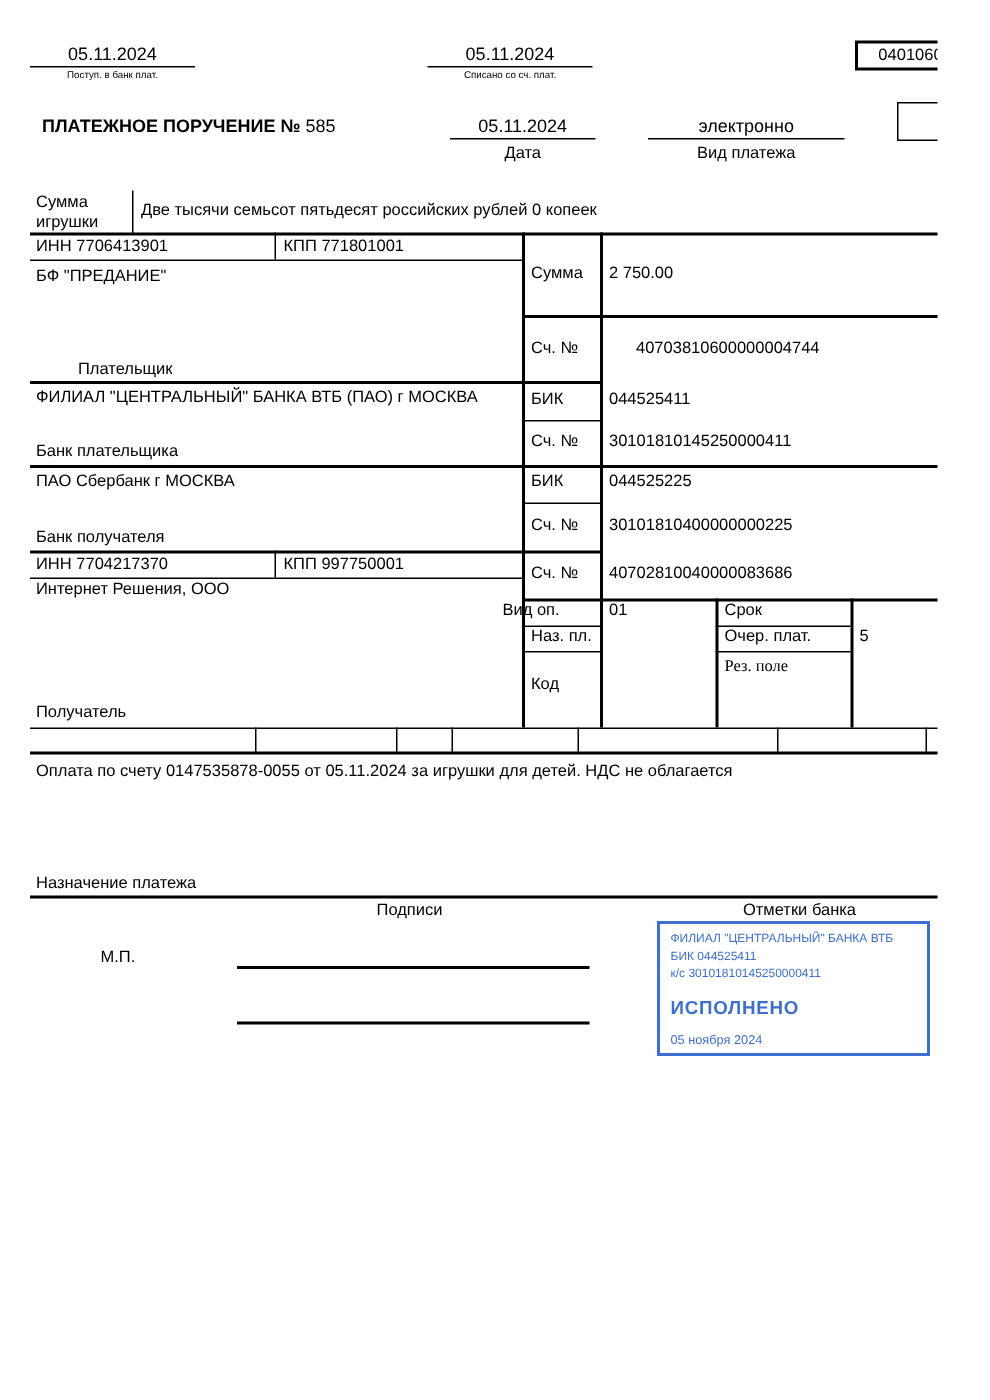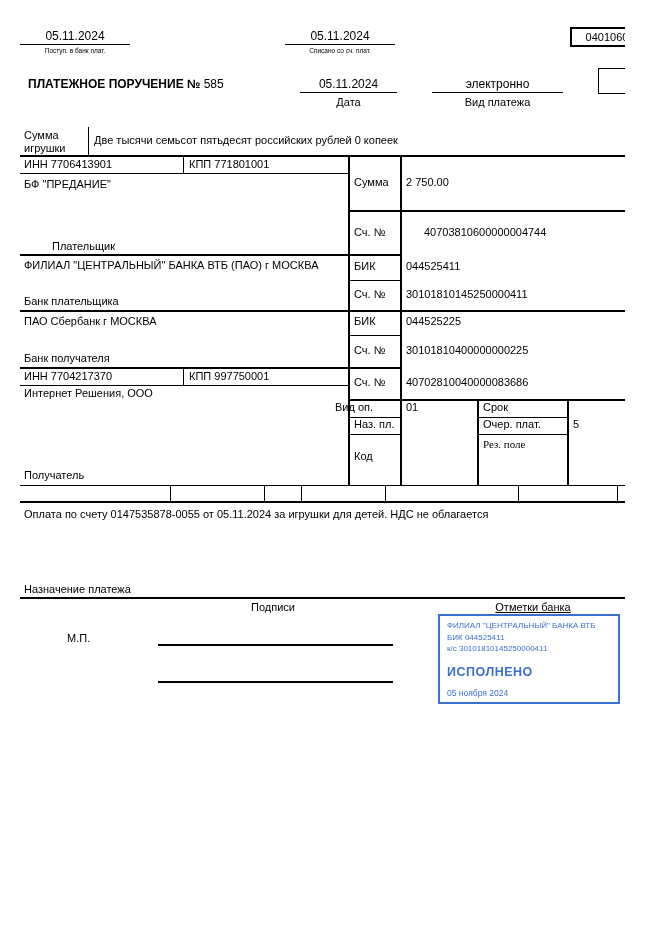--- a/index.html
+++ b/index.html
@@ -136,21 +136,21 @@
   <div class="t" style="left:573px;top:418px;">5</div>
 
   <div class="t" style="left:354px;top:450px;">Код</div>
   <div class="t" style="left:483px;top:438px;font-family:Liberation Serif, serif;">Рез. поле</div>
 
   <div class="t" style="left:24px;top:508px;">Оплата по счету 0147535878-0055 от 05.11.2024 за игрушки для детей. НДС не облагается</div>
   <div class="t" style="left:24px;top:583px;">Назначение платежа</div>
   <div class="hl2" style="left:20px;top:597px;width:620px;"></div>
 
   <div class="t ctr" style="left:198px;top:601px;width:150px;">Подписи</div>
-  <div class="t ctr" style="left:458px;top:601px;width:150px;text-decoration:underline;">Отметки банка</div>
+  <div class="t ctr" style="left:458px;top:601px;width:150px;">Отметки банка</div>
 
   <div class="t" style="left:67px;top:632px;">М.П.</div>
 
   <div class="hl2" style="left:158px;top:644px;width:235px;"></div>
   <div class="hl2" style="left:158px;top:681px;width:235px;"></div>
 
   <div class="stamp">
     <div class="s">ФИЛИАЛ "ЦЕНТРАЛЬНЫЙ" БАНКА ВТБ</div>
     <div class="s">БИК 044525411</div>
     <div class="s">к/с 30101810145250000411</div>

